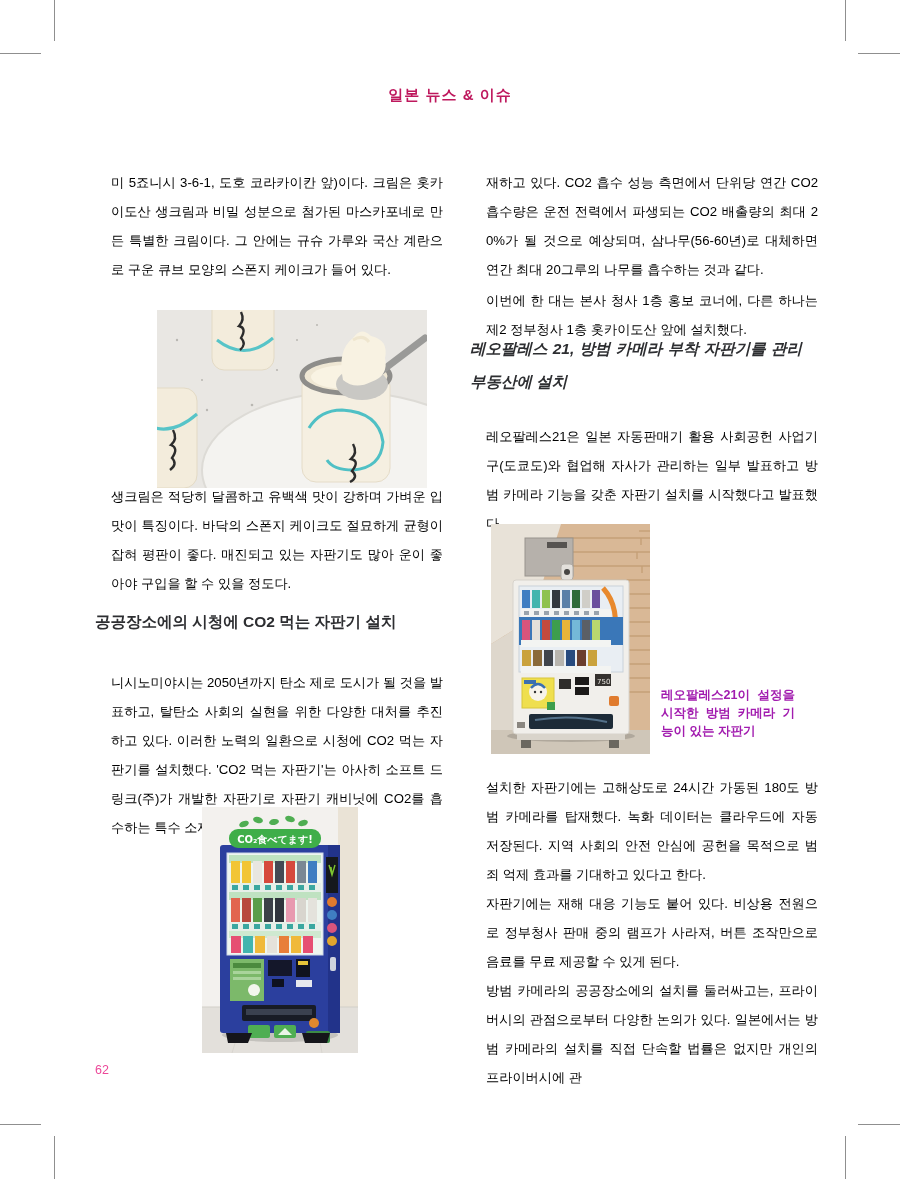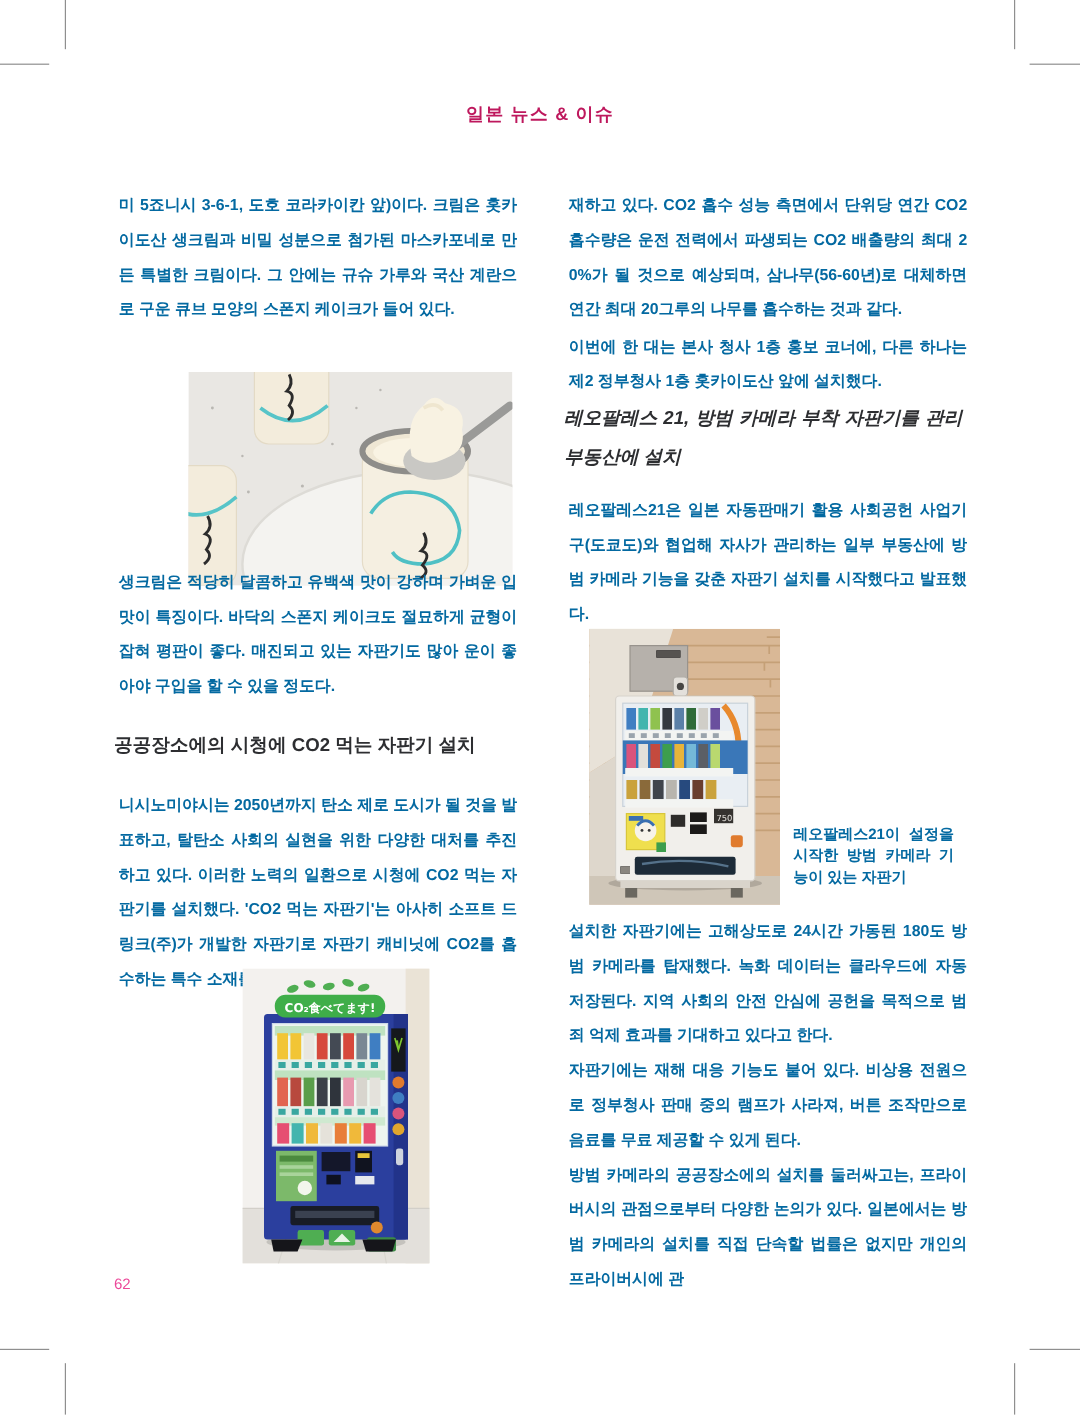--- a/index.html
+++ b/index.html
@@ -6,35 +6,35 @@
   body{
     width:900px;height:1179px;position:relative;background:#ffffff;
     font-family:"Liberation Sans","DejaVu Sans",sans-serif;overflow:hidden;
   }
   .cropmark{position:absolute;background:#8f8f8f;}
   .page-title{
     position:absolute;top:86px;left:0;width:900px;text-align:center;
     font-size:15px;font-weight:700;color:#be185d;letter-spacing:1px;
   }
   .body-text{
-    position:absolute;width:332px;margin:4px;
-    font-size:13.2px;line-height:29px;color:#0369a1;
-    text-align:justify;word-break:break-all;text-justify:inter-character;font-weight:bold;
+    position:absolute;width:332px;margin:16px;
+    font-size:13.2px;line-height:29px;color:#000000;
+    text-align:justify;word-break:break-all;text-justify:inter-character;
   }
   .col-left{left:95px;}
   .col-right{left:470px;}
   .heading{
     position:absolute;width:332px;margin:0;
     font-size:15.5px;line-height:33px;font-weight:700;color:#2d2e31;
     text-align:justify;word-break:break-all;
   }
   .photo{position:absolute;display:block;}
   .photo-caption{
     position:absolute;left:661px;top:686px;width:134px;margin:0;
-    font-size:12.5px;line-height:18px;font-weight:700;color:#0369a1;
+    font-size:12.5px;line-height:18px;font-weight:700;color:#a21caf;
     text-align:justify;word-break:break-all;
   }
   .page-number{
     position:absolute;left:95px;top:1063px;
     font-size:12.5px;color:#ec4899;
   }
 </style>
 </head>
 <body>
 
@@ -232,21 +232,21 @@
     <path d="M24 226 h26 l-4 10 h-20 z" fill="#15151a"></path>
     <path d="M100 226 h28 l-3 10 h-22 z" fill="#15151a"></path>
   </g>
 </svg>
 
 <p class="body-text col-right" style="top:152px;">재하고 있다. CO2 흡수 성능 측면에서 단위당 연간 CO2 흡수량은 운전 전력에서 파생되는 CO2 배출량의 최대 20%가 될 것으로 예상되며, 삼나무(56-60년)로 대체하면 연간 최대 20그루의 나무를 흡수하는 것과 같다.</p>
 <p class="body-text col-right" style="top:270px;">이번에 한 대는 본사 청사 1층 홍보 코너에, 다른 하나는 제2 정부청사 1층 홋카이도산 앞에 설치했다.</p>
 
 <h2 class="heading col-right" style="top:332px;font-style:italic;">레오팔레스 21, 방범 카메라 부착 자판기를 관리 부동산에 설치</h2>
 
-<p class="body-text col-right" style="top:406px;">레오팔레스21은 일본 자동판매기 활용 사회공헌 사업기구(도쿄도)와 협업해 자사가 관리하는 일부 부동산에 방범 카메라 기능을 갖춘 자판기 설치를 시작했다고 발표했다.</p>
+<p class="body-text col-right" style="top:406px;">레오팔레스21은 일본 자동판매기 활용 사회공헌 사업기구(도쿄도)와 협업해 자사가 관리하는 일부 발표하고 방범 카메라 기능을 갖춘 자판기 설치를 시작했다고 발표했다.</p>
 
 <svg class="photo" style="left:491px;top:524px;" width="159" height="230" viewBox="0 0 159 230">
   <rect width="159" height="230" fill="#d9b896"></rect>
 
   <g stroke="#c5a077" stroke-width="1.4">
     <line x1="0" y1="14" x2="159" y2="14"></line>
       <line x1="0" y1="28" x2="159" y2="28"></line>
     <line x1="0" y1="42" x2="159" y2="42"></line>
       <line x1="0" y1="56" x2="159" y2="56"></line>
     <line x1="0" y1="70" x2="159" y2="70"></line>

